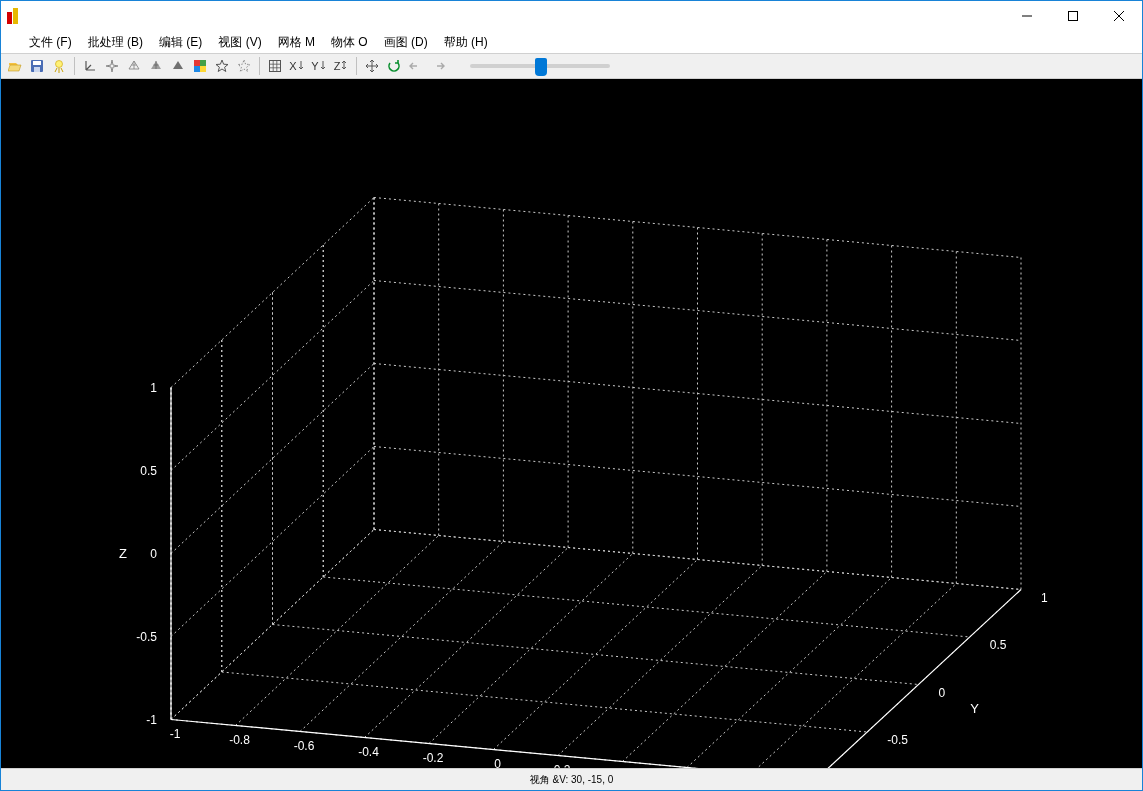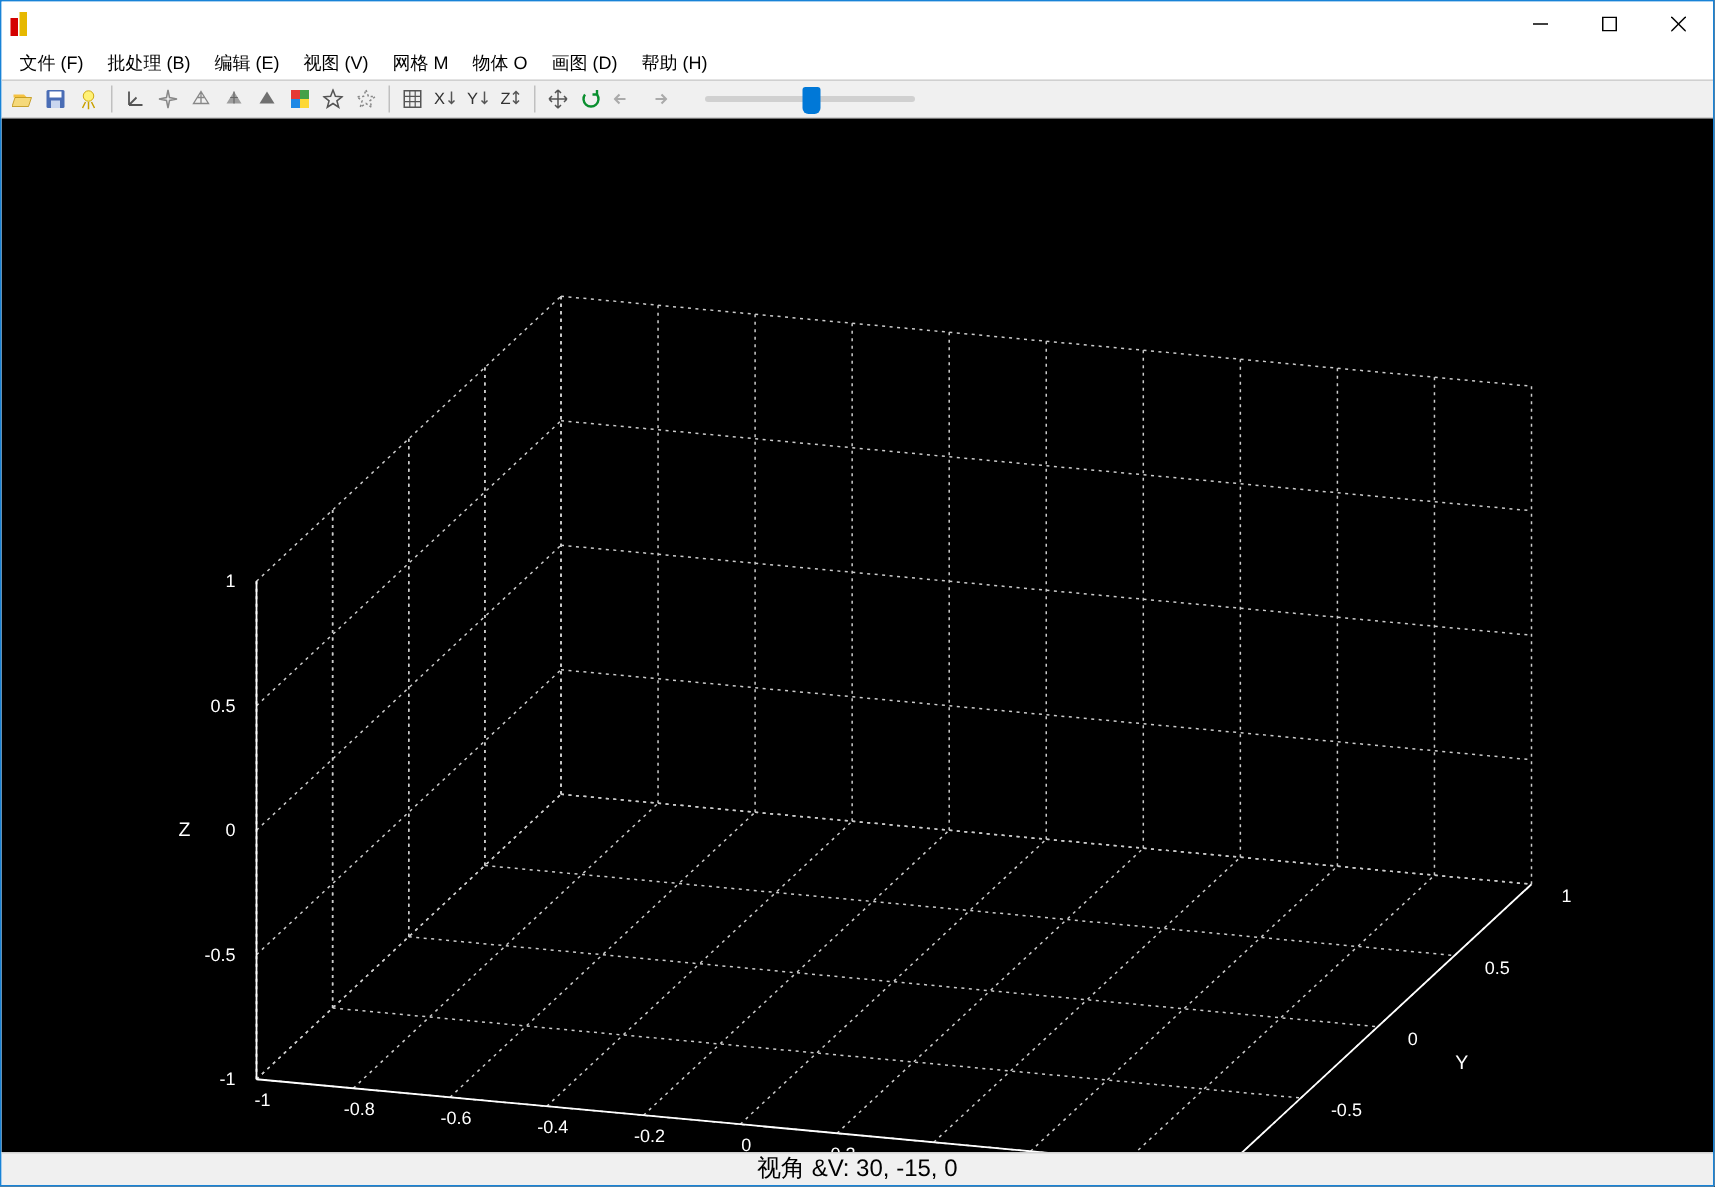--- a/index.html
+++ b/index.html
@@ -35,21 +35,21 @@
     font-family: "Segoe UI Symbol", sans-serif;
     font-size: 11px;
     color: #000;
   }
   
   .menubar {
     height: 22px;
     background: #fff;
     display: flex;
     align-items: center;
-    padding: 0 4px;
+    padding: 0 20px;
     font-size: 12px;
   }
   .menuitem {
     padding: 2px 8px;
   }
   
   .toolbar {
     height: 26px;
     background: #f0f0f0;
     border-top: 1px solid #d0d0d0;
@@ -98,21 +98,21 @@
   .tick-label { fill: #fff; font-size: 12px; font-family: Tahoma, sans-serif; }
   .axis-label { fill: #fff; font-size: 13px; font-family: Tahoma, sans-serif; }
   
   .statusbar {
     height: 22px;
     background: #f0f0f0;
     border-top: 1px solid #d0d0d0;
     display: flex;
     align-items: center;
     justify-content: center;
-    font-size: 16px;
+    font-size: 10px;
     color: #000;
   }
 </style>
 </head>
 <body>
 
 <div class="titlebar">
   <div class="logo">
     <div class="bar" style="height:12px;background:#d40000"></div>
     <div class="bar" style="height:16px;background:#e6b800"></div>

